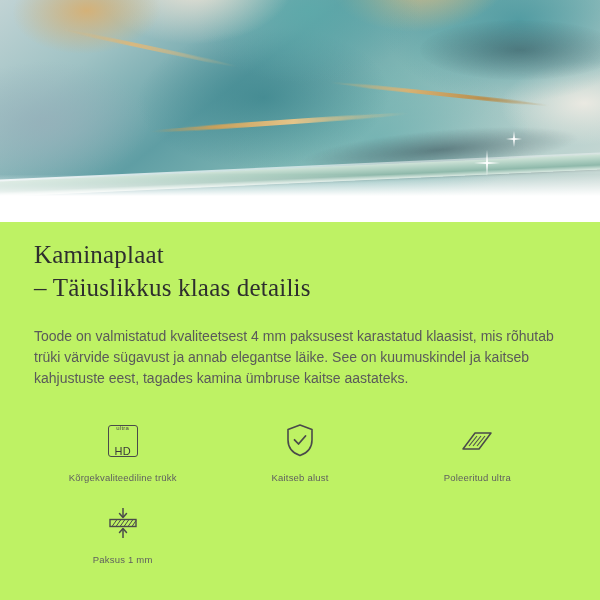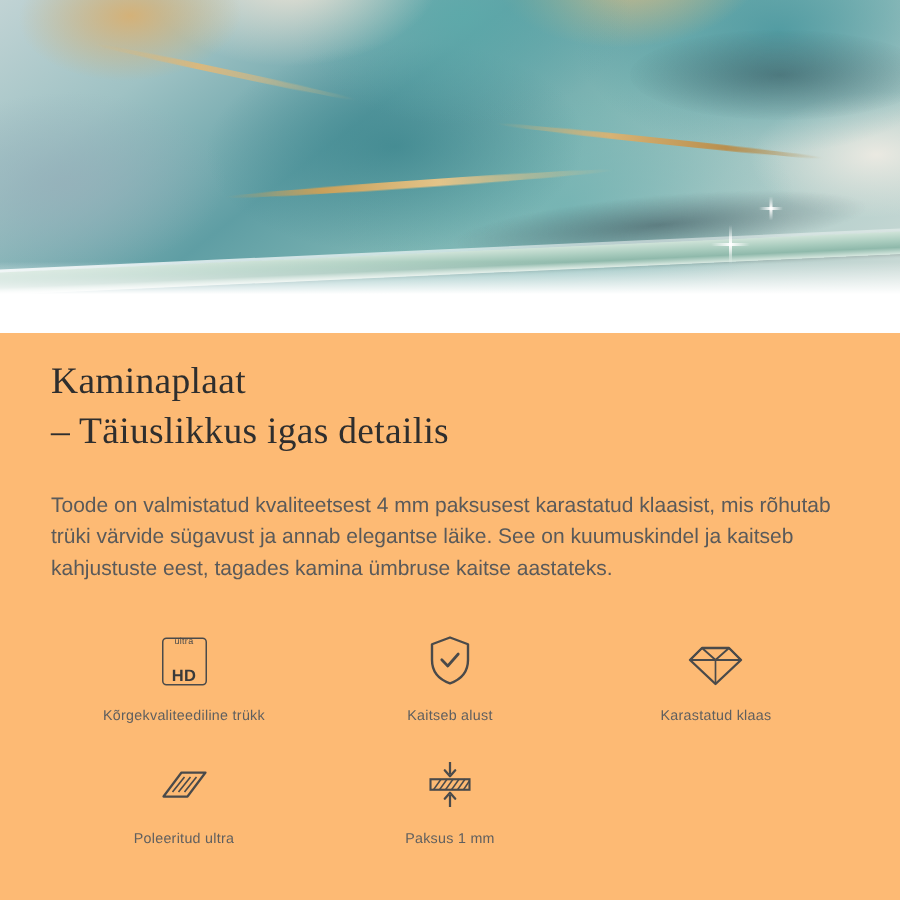--- a/index.html
+++ b/index.html
@@ -10,21 +10,21 @@
     width: 600px;
     height: 600px;
     background: #ffffff;
     font-family: "Liberation Sans", sans-serif;
     overflow: hidden;
   }
   .page {
     position: relative;
     width: 600px;
     height: 600px;
-    background: #fdba74;
+    background: #bef264;
     overflow: hidden;
   }
 
   
   .hero {
     position: relative;
     width: 600px;
     height: 222px;
     overflow: hidden;
     background: #ffffff;
@@ -202,21 +202,21 @@
     justify-content: center;
     line-height: 1;
   }
   .ultrahd-top {
     font-size: 6px;
     color: #4a4a4a;
     letter-spacing: 0.2px;
   }
   .ultrahd-bottom {
     font-size: 11px;
-    font-weight: bold;
+    font-weight: normal;
     color: #3a3a3a;
     letter-spacing: 0.2px;
     margin-top: 15px;
   }
 </style>
 </head>
 <body>
 
 <div class="page">
 
@@ -231,21 +231,21 @@
     <div class="glass-edge"></div>
     <div class="hero-corner-fade"></div>
     <div class="sparkle sparkle-1"></div>
     <div class="sparkle sparkle-2"></div>
   </div>
 
   <div class="content">
 
     <h1 class="headline">
       <span>Kaminaplaat</span>
-      <span class="line2">– Täiuslikkus igas detailis</span>
+      <span class="line2">– Täiuslikkus klaas detailis</span>
     </h1>
 
     <p class="body-text">Toode on valmistatud kvaliteetsest 4 mm paksusest karastatud klaasist, mis rõhutab trüki värvide sügavust ja annab elegantse läike. See on kuumuskindel ja kaitseb kahjustuste eest, tagades kamina ümbruse kaitse aastateks.</p>
 
     <div class="features">
 
 
       <div class="feature">
         <div class="feature-icon">
           <div class="ultrahd-box">
@@ -259,33 +259,20 @@
       <div class="feature">
         <div class="feature-icon">
           <svg width="40" height="44" viewBox="0 0 40 44">
             <path d="M20 6 L32 10.5 V21c0 8.2-5.3 13.2-12 15.6C13.3 34.2 8 29.2 8 21V10.5z" fill="none" stroke="#4a4a4a" stroke-width="1.6" stroke-linejoin="round"></path>
             <path d="M14.5 20.8l4 4.2 7-8" fill="none" stroke="#4a4a4a" stroke-width="1.8" stroke-linecap="round" stroke-linejoin="round"></path>
           </svg>
         </div>
         <div class="feature-label">Kaitseb alust</div>
       </div>
 
-      <div class="feature">
-        <div class="feature-icon">
-          <svg width="44" height="40" viewBox="0 0 44 40">
-            <path d="M13 11h18l8 8-17 16L5 19z" fill="none" stroke="#4a4a4a" stroke-width="1.6" stroke-linejoin="round"></path>
-            <path d="M5 19h34" stroke="#4a4a4a" stroke-width="1.3"></path>
-            <path d="M13 11l9 8 9-8" fill="none" stroke="#4a4a4a" stroke-width="1.3"></path>
-            <path d="M22 19l0 16" stroke="#4a4a4a" stroke-width="1.1"></path>
-            <path d="M13 11l-8 8" stroke="#4a4a4a" stroke-width="1.1"></path>
-            <path d="M31 11l8 8" stroke="#4a4a4a" stroke-width="1.1"></path>
-          </svg>
-        </div>
-        <div class="feature-label">Karastatud klaas</div>
-      </div>
 
       <div class="feature">
         <div class="feature-icon">
           <svg width="44" height="40" viewBox="0 0 44 40">
             <path d="M8 28 L20 12 H36 L24 28 Z" fill="none" stroke="#4a4a4a" stroke-width="1.5" stroke-linejoin="round"></path>
             <line x1="14" y1="25" x2="22" y2="15" stroke="#4a4a4a" stroke-width="1.1"></line>
             <line x1="18" y1="25" x2="26" y2="15" stroke="#4a4a4a" stroke-width="1.1"></line>
             <line x1="22" y1="25" x2="30" y2="15" stroke="#4a4a4a" stroke-width="1.1"></line>
           </svg>
         </div>

